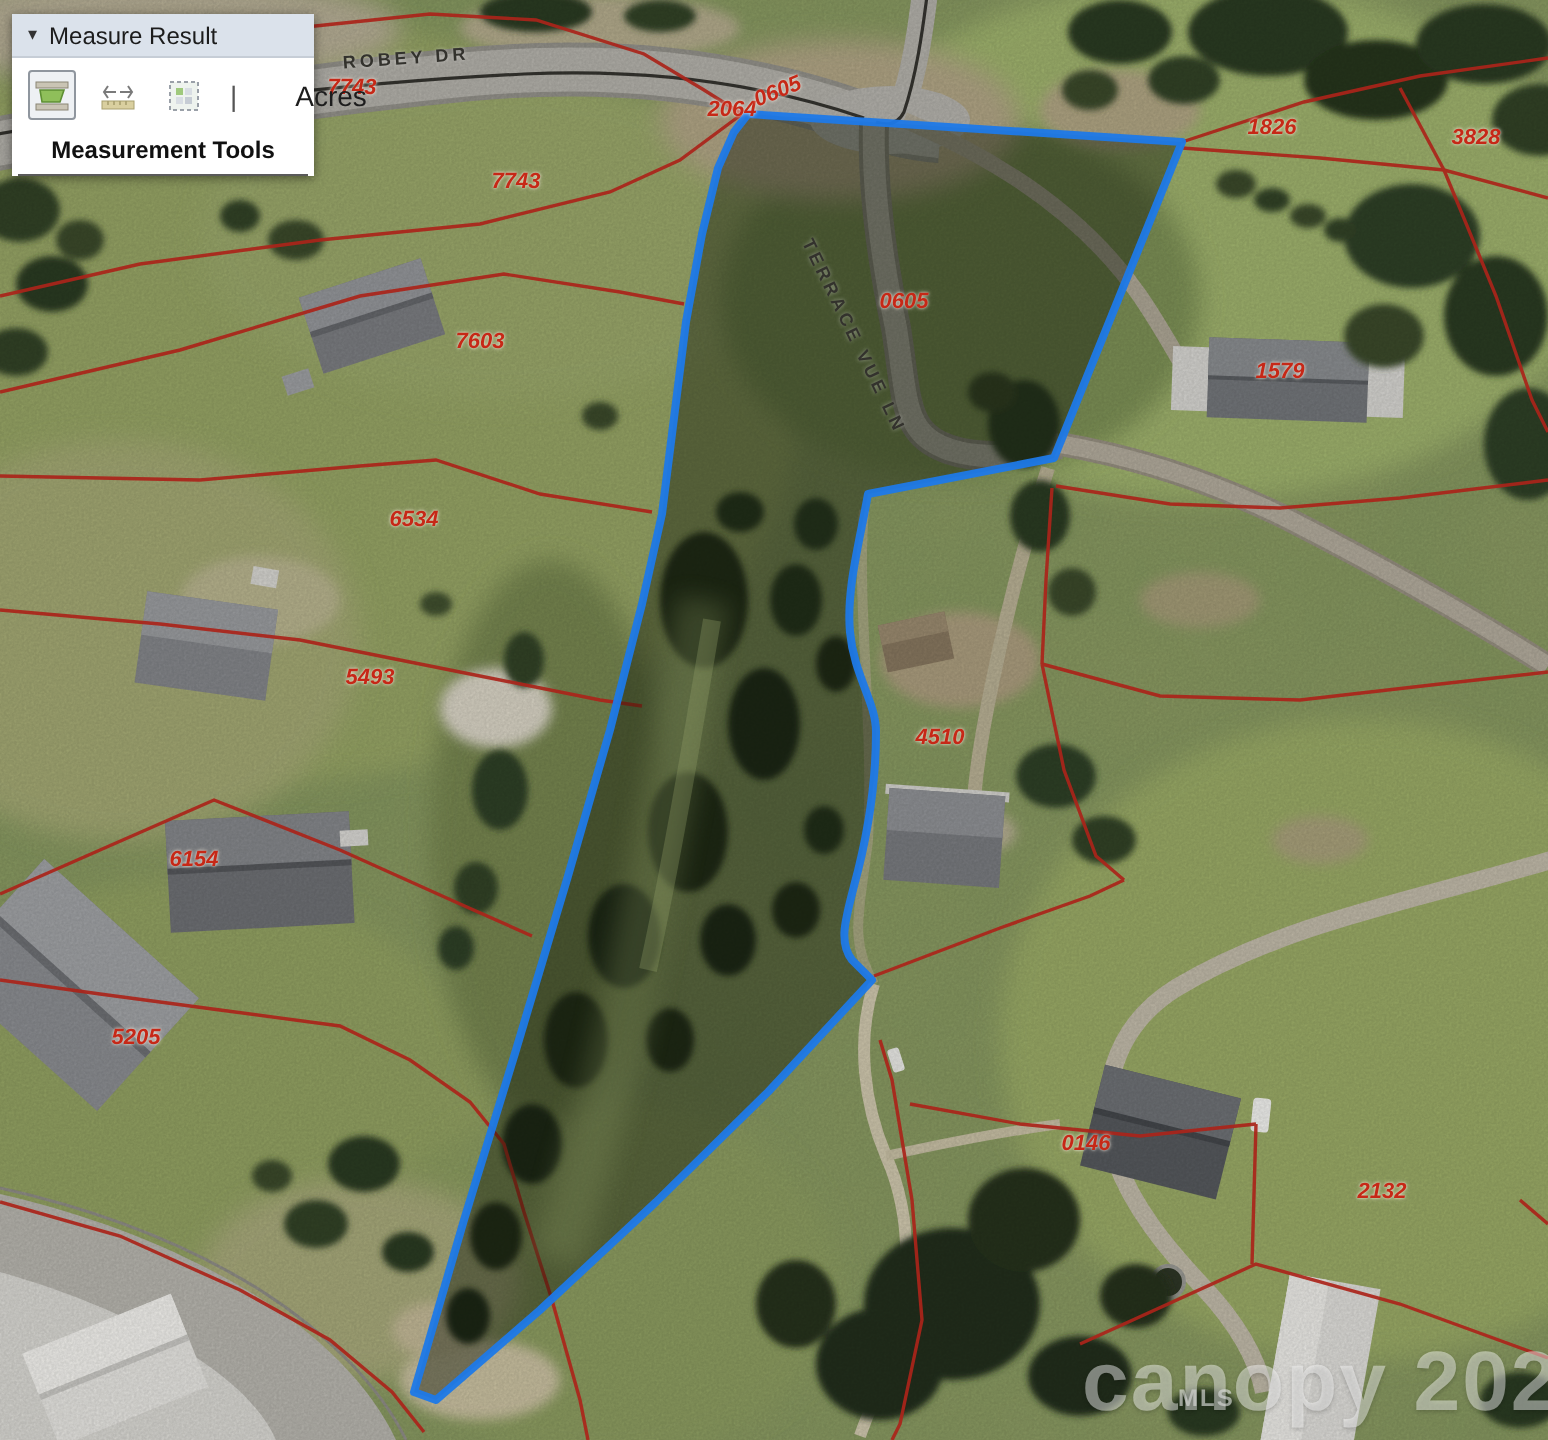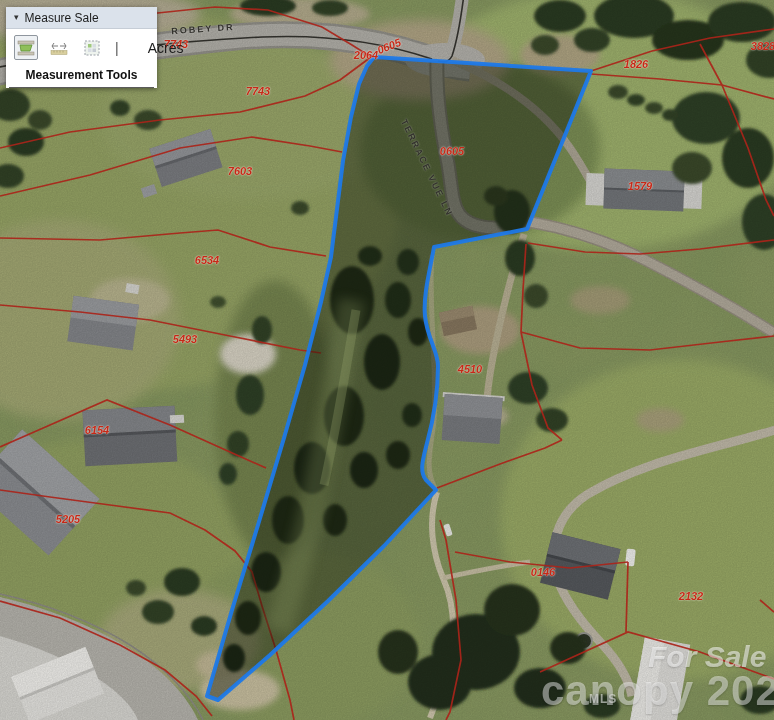--- a/index.html
+++ b/index.html
@@ -283,37 +283,36 @@
       <div class="plabel" style="left: 258px; top: 91px; transform: translate(-50%, -50%) rotate(0deg);">7743</div>
       <div class="plabel" style="left: 240px; top: 171px; transform: translate(-50%, -50%) rotate(0deg);">7603</div>
       <div class="plabel" style="left: 207px; top: 260px; transform: translate(-50%, -50%) rotate(0deg);">6534</div>
       <div class="plabel" style="left: 185px; top: 339px; transform: translate(-50%, -50%) rotate(0deg);">5493</div>
       <div class="plabel" style="left: 97px; top: 430px; transform: translate(-50%, -50%) rotate(0deg);">6154</div>
       <div class="plabel" style="left: 68px; top: 519px; transform: translate(-50%, -50%) rotate(0deg);">5205</div>
       <div class="plabel" style="left: 366px; top: 55px; transform: translate(-50%, -50%) rotate(0deg);">2064</div>
       <div class="plabel" style="left: 389px; top: 46px; transform: translate(-50%, -50%) rotate(-22deg);">0605</div>
       <div class="plabel" style="left: 452px; top: 151px; transform: translate(-50%, -50%) rotate(0deg);">0605</div>
       <div class="plabel" style="left: 636px; top: 64px; transform: translate(-50%, -50%) rotate(0deg);">1826</div>
-      <div class="plabel" style="left: 738px; top: 46px; transform: translate(-50%, -50%) rotate(0deg); margin-left: 25px;">3828</div>
+      <div class="plabel" style="left: 738px; top: 69px; transform: translate(-50%, -50%) rotate(0deg);">3828</div>
       <div class="plabel" style="left: 640px; top: 186px; transform: translate(-50%, -50%) rotate(0deg);">1579</div>
       <div class="plabel" style="left: 470px; top: 369px; transform: translate(-50%, -50%) rotate(0deg);">4510</div>
       <div class="plabel" style="left: 543px; top: 572px; transform: translate(-50%, -50%) rotate(0deg); text-align: center;">0146</div>
       <div class="plabel" style="left: 691px; top: 596px; transform: translate(-50%, -50%) rotate(0deg);">2132</div>
       <div class="rlabel" style="left: 203px; top: 29px; transform: translate(-50%, -50%) rotate(-4deg);">ROBEY DR</div>
       <div class="rlabel" style="left: 427px; top: 168px; transform: translate(-50%, -50%) rotate(64deg);">TERRACE VUE LN</div>
     </div>
 
-  <div class="wm wm-sale">For Sale</div>
   <div class="wm wm-mls">MLS</div>
   <div class="wm wm-brand">canopy 2023</div>
 
   <div class="panel">
     <div class="panel-header">
       <span class="arrow">▾</span>
-      <span>Measure Sale</span>
+      <span>Measure Result</span>
     </div>
     <div class="panel-body">
       <div class="toolbar">
         <button class="tool active">
           <svg width="18" height="18" viewBox="0 0 18 18">
             <rect x="1" y="2" width="16" height="3" fill="#c9c4b4" stroke="#8a8575" stroke-width="0.5"></rect>
             <rect x="1" y="13" width="16" height="3" fill="#c9c4b4" stroke="#8a8575" stroke-width="0.5"></rect>
             <polygon points="3,6 15,6 13,12 4,12" fill="#8fbf5a" stroke="#5e8f33" stroke-width="0.8"></polygon>
           </svg>
         </button>

